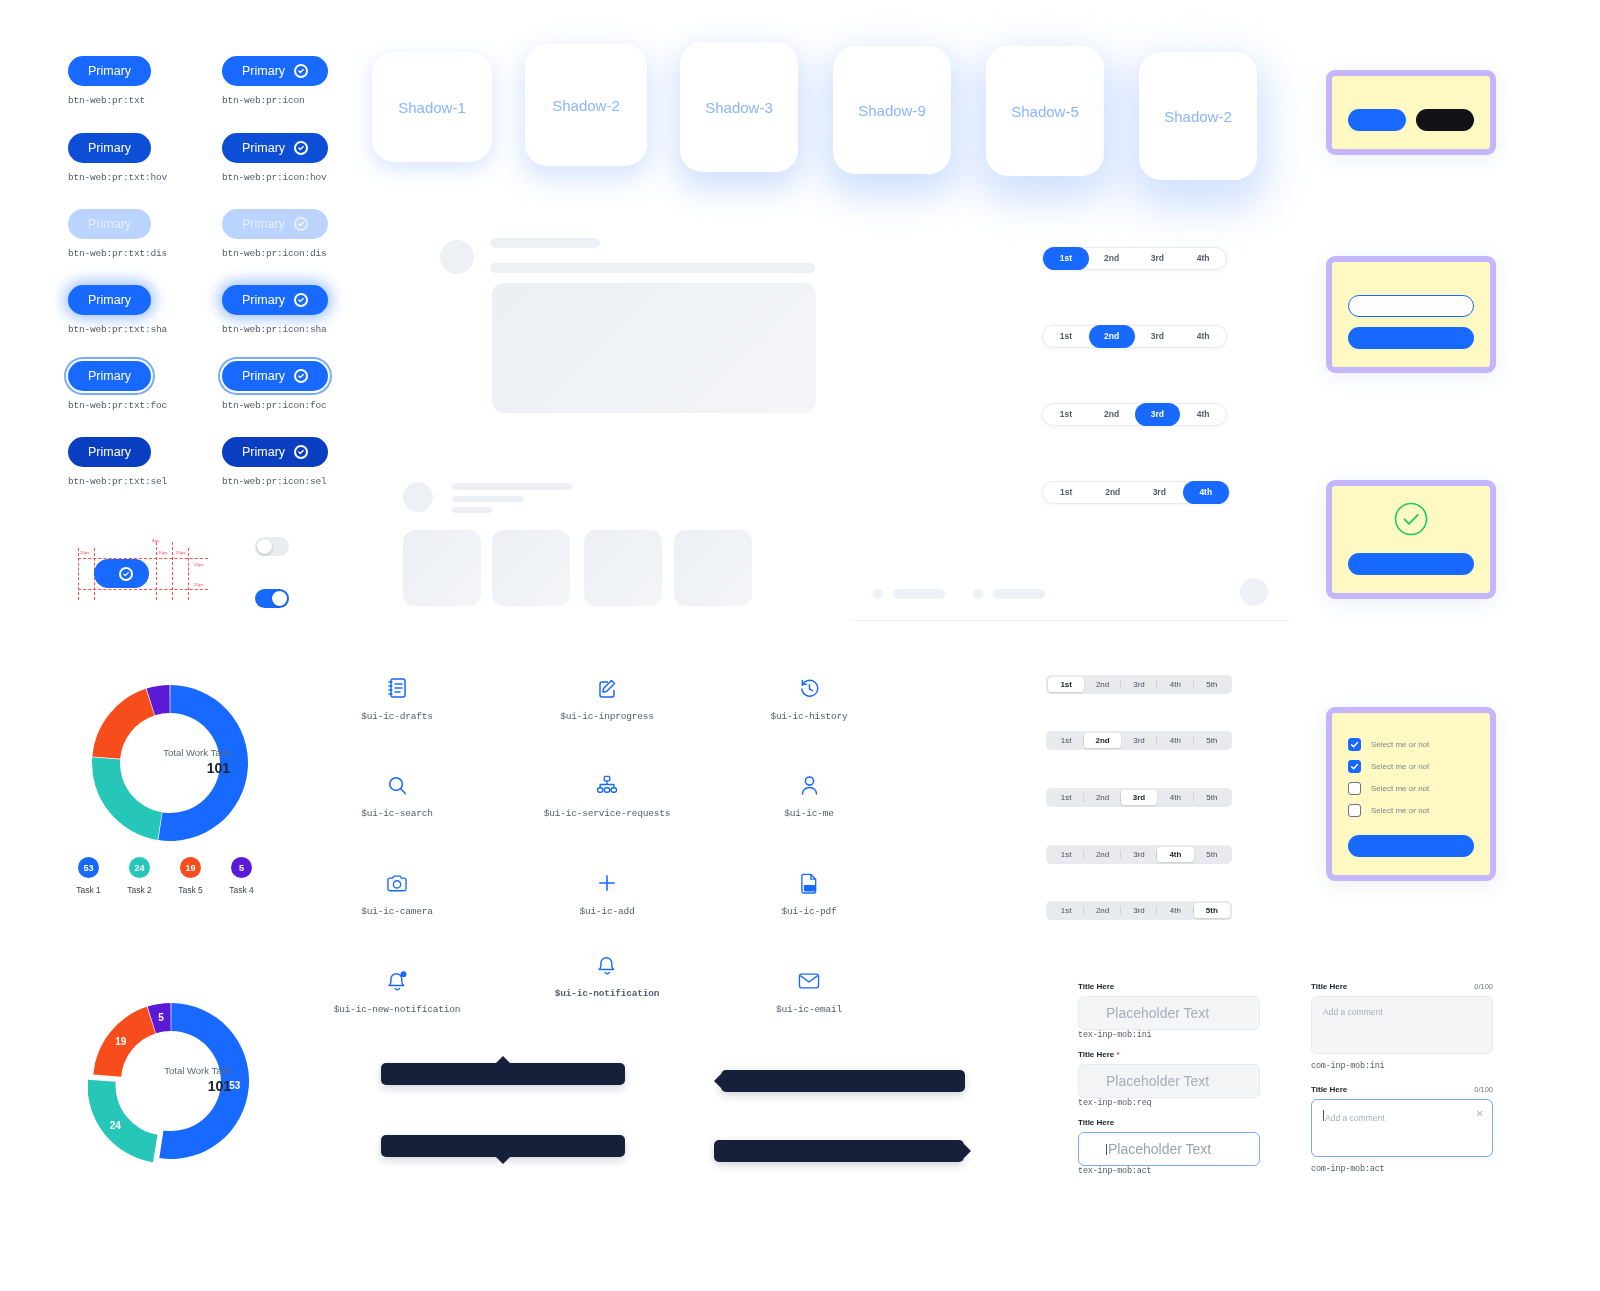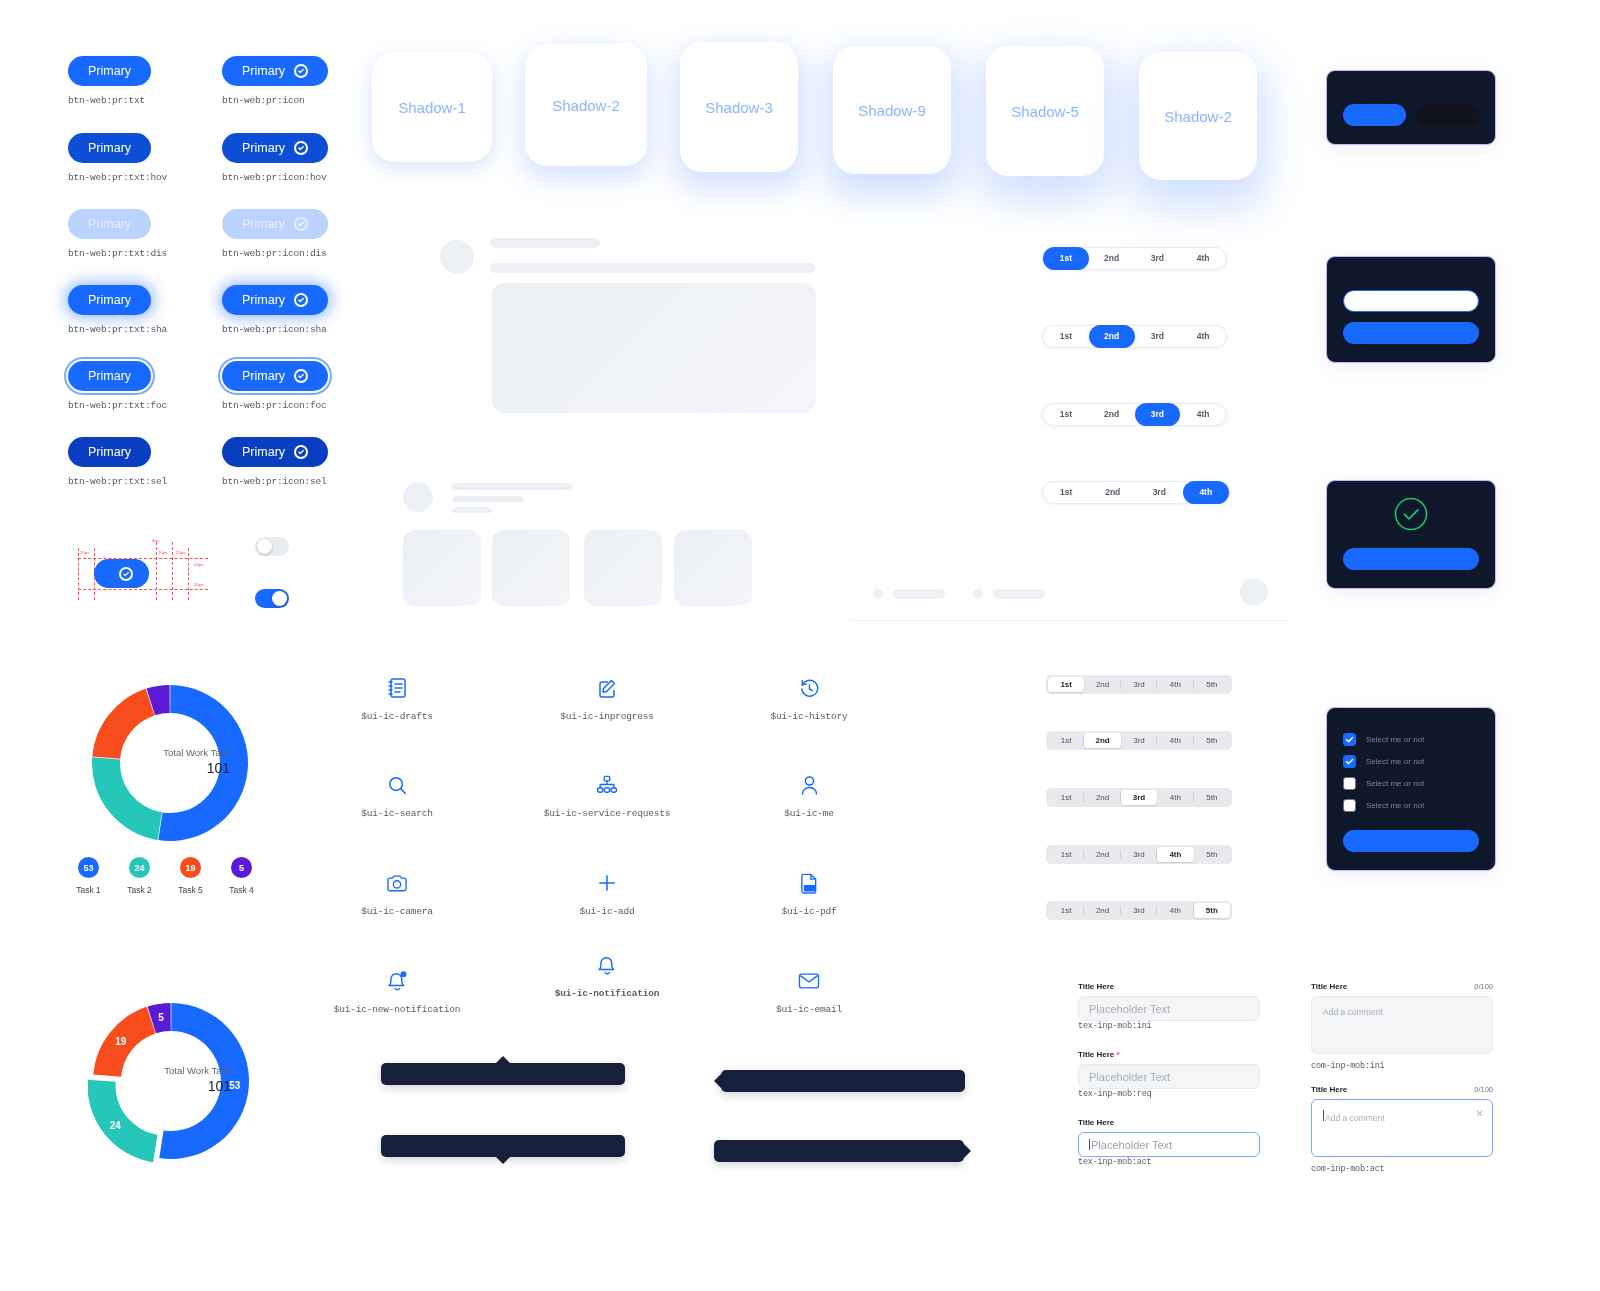--- a/index.html
+++ b/index.html
@@ -139,22 +139,22 @@
   .tip.left .arrow { left: -7px; top: 50%; margin-top: -7px;
      border-top: 7px solid transparent; border-bottom: 7px solid transparent;
      border-right: 7px solid #17203a; }
   .tip.right .arrow { right: -7px; top: 50%; margin-top: -7px;
      border-top: 7px solid transparent; border-bottom: 7px solid transparent;
      border-left: 7px solid #17203a; }
 
   
   .mk-card {
     position: absolute; width: 170px;
-    background: #0f172a; border-radius: 9px;
-    border: 1px solid #c4b5fd;
+    background: #fef9c3; border-radius: 9px;
+    border: 6px solid #c4b5fd;
     box-shadow: 0 4px 20px rgba(60,100,180,.10);
     padding: 16px 16px 18px;
   }
   .mk-title { font-size: 11.5px; font-weight: 700; color: #1b2030; }
   .mk-body { font-size: 8px; color: #7c8594; line-height: 1.55; margin-top: 7px; }
   .mk-btn {
     display: block; width: 100%; height: 22px; line-height: 22px;
     border-radius: 11px; text-align: center;
     font-size: 9px; font-weight: 700; border: none; cursor: pointer;
   }
@@ -168,24 +168,24 @@
     display: flex; align-items: center; justify-content: center; cursor: pointer;
   }
   .cbox.checked { background: #1769ff; border-color: #1769ff; }
   .cbox-label { font-size: 8px; color: #7c8594; }
 
   
   .field { position: absolute; width: 182px; }
   .field .lbl { font-size: 8px; font-weight: 700; color: #20242e; margin-bottom: 5px; }
   .field .req { color: #ff3b30; }
   .field .inp {
-    height: 25px; border-radius: 6px;
+    height: 34px; border-radius: 6px;
     background: #f4f5f7; border: 1px solid #e8eaee;
-    display: flex; align-items: center; padding: 0 10px;
-    font-size: 11px; color: #a7adb9;
+    display: flex; align-items: center; padding: 0 27px;
+    font-size: 14px; color: #a7adb9;
   }
   .field .inp.focus { background: #fff; border: 1.5px solid #7aaaff; color: #9aa1ae; }
   .field .code { font-size: 8.5px; color: #555b68; margin-top: 0; letter-spacing: -.2px; }
   .caret { display: inline-block; width: 1px; height: 11px; background: #4a5160; margin-right: 1px; }
 
   .cfield { position: absolute; width: 182px; }
   .cfield .row { display: flex; justify-content: space-between; align-items: baseline; margin-bottom: 5px; }
   .cfield .lbl { font-size: 8px; font-weight: 700; color: #20242e; }
   .cfield .ctr { font-size: 7.5px; color: #6f7684; }
   .cfield .ta {
@@ -202,21 +202,21 @@
   .legend .li { width: 51px; text-align: center; }
   .legend .dot {
     width: 21px; height: 21px; border-radius: 50%; margin: 0 auto;
     color: #fff; font-size: 9px; font-weight: 700;
     display: flex; align-items: center; justify-content: center;
   }
   .legend .nm { font-size: 8.5px; color: #3d4350; margin-top: 7px; }
 
   .donut-center { position: absolute; text-align: right; width: 120px; }
   .donut-center .t1 { font-size: 9.5px; color: #5d6470; }
-  .donut-center .t2 { font-size: 14px; font-weight: 400; color: #20242e; margin-top: 2px; }
+  .donut-center .t2 { font-size: 14px; font-weight: 700; color: #20242e; margin-top: 2px; }
 </style>
 </head>
 <body>
 
 <div id="btn-matrix">
     <div class="btn-cell" style="left: 68px; top: 56px;"><button class="btn-pill ">
         <span>Primary</span>
       </button><div class="btn-code mono">btn-web:pr:txt</div></div>
     <div class="btn-cell" style="left: 222px; top: 56px;"><button class="btn-pill ">
         <span>Primary</span>

